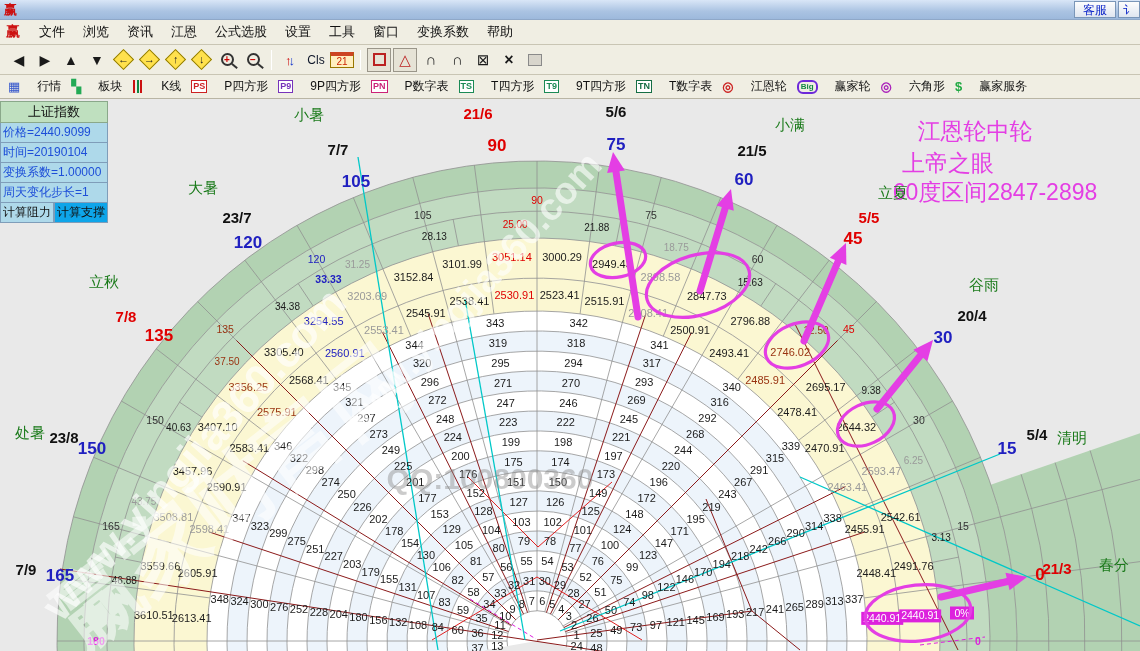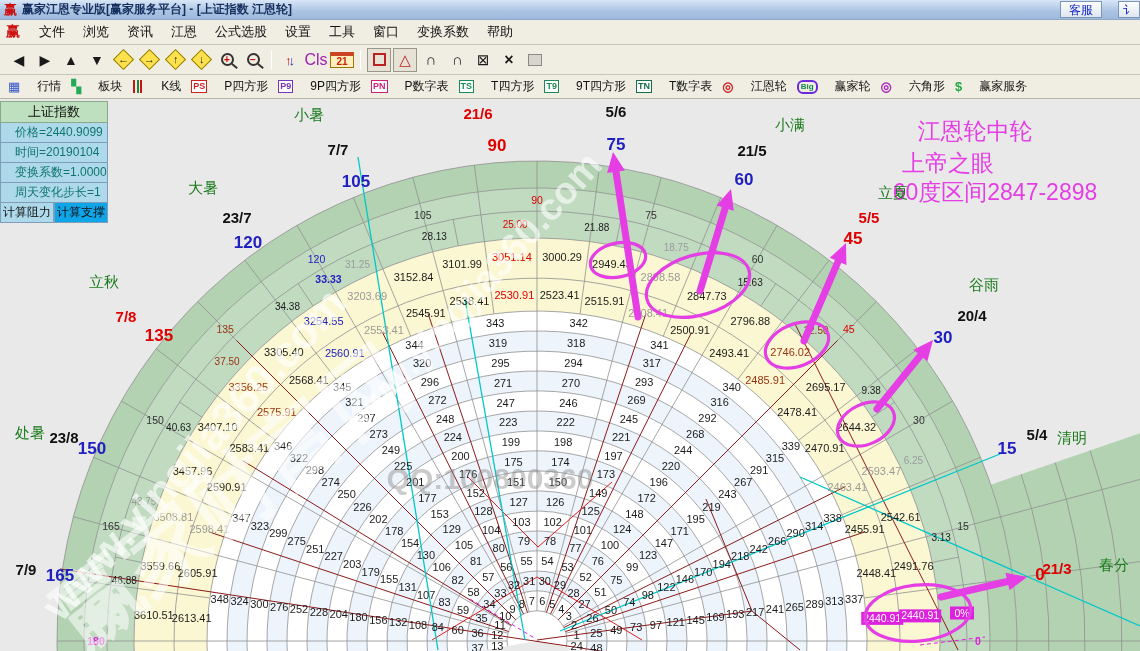--- a/index.html
+++ b/index.html
@@ -6,21 +6,21 @@
   html,body { width:1140px; height:651px; overflow:hidden; }
   body { font-family:"Liberation Sans", sans-serif; background:#e9e9e9; position:relative; }
 
   
   .titlebar { height:20px; background:linear-gradient(#d9e6f7,#aac3e2 60%,#9db9dc);
     display:flex; align-items:center; padding:0 4px; border-bottom:1px solid #8fa8c8; position:relative; }
   .titlebar .logo { color:#cc1111; font-weight:bold; font-size:13px; margin-right:5px; }
   .title-text { font-size:12px; font-weight:bold; color:#16305e; white-space:nowrap; }
   .title-btns { position:absolute; right:0; top:1px; display:flex; }
   .tbtn { height:17px; font-size:12px; color:#0a23c8; background:linear-gradient(#fdfdfd,#dfe6f0);
-    border:1px solid #7a96b8; padding:0 8px; margin-left:16px; white-space:nowrap; overflow:hidden; }
+    border:1px solid #7a96b8; padding:0 8px; margin-left:2px; white-space:nowrap; overflow:hidden; }
   .tbtn.partial { width:22px; padding:0 2px; }
 
   
   .menubar { height:25px; background:#f0eee3; display:flex; align-items:center;
     border-bottom:1px solid #c9c5b4; padding:0 6px; }
   .menubar .logo { color:#cc1111; font-weight:bold; font-size:14px; margin-right:10px; }
   .menu-item { font-size:13px; color:#111; padding:12px 9px; cursor:default; }
 
   
   .toolbar1 { height:30px; background:#f0eee3; display:flex; align-items:center;
@@ -32,23 +32,23 @@
   .dia { width:15px; height:15px; background:#ffe14d; border:1px solid #8f7a00; transform:rotate(45deg);
     display:flex; align-items:center; justify-content:center; }
   .dia .g { transform:rotate(-45deg); font-size:11px; font-weight:bold; color:#222; }
   .mag { width:13px; height:13px; border:2px solid #333; border-radius:50%; position:relative;
     display:flex; align-items:center; justify-content:center; }
   .mag:after { content:""; position:absolute; width:7px; height:2px; background:#333;
     right:-6px; bottom:-3px; transform:rotate(40deg); }
   .mag .g { font-size:10px; font-weight:bold; color:#cc0000; }
   .updown .up { color:#cc0000; font-weight:bold; font-size:13px; }
   .updown .dn { color:#1133cc; font-weight:bold; font-size:13px; margin-left:-3px; }
-  .tb-txt { font-size:16px; color:#a21caf; }
+  .tb-txt { font-size:12px; color:#0f172a; }
   .cal { width:28px; height:16px; border:1px solid #997700; background:#ffefc0; color:#cc2200;
-    font-size:10px; font-weight:bold; display:flex; align-items:center; justify-content:center; border-top:4px solid #cc4422; }
+    font-size:10px; font-weight:normal; display:flex; align-items:center; justify-content:center; border-top:4px solid #cc4422; }
   .shape-square { width:13px; height:13px; border:2px solid #bb2222; }
   .shape-tri { color:#bb2222; font-size:15px; }
   .arc { font-size:15px; color:#1a1a1a; }
   .arc.flip { transform:scaleX(-1); }
   .xbox { font-size:15px; color:#1a1a1a; }
   .crossg { font-size:16px; font-weight:bold; color:#1a1a1a; }
   .board { width:14px; height:12px; border:1px solid #8a8a8a; background:#d8d5cc; }
   .pressed { border:1px solid #9a968a; background:#e6e3d6; }
 
   
@@ -67,34 +67,33 @@
   .ic-dollar { font-size:13px; font-weight:bold; color:#22aa44; }
 
   
   .chart { position:relative; width:1048px; height:552px; background:#e9e9e9; }
   svg text { font-family:"Liberation Sans", sans-serif; }
 
   
   .panel { position:absolute; left:0; top:2px; width:108px; z-index:5; font-size:12px; }
   .panel .hdr { background:#bfe0bf; border:1px solid #8aa88a; text-align:center; font-size:13px;
     color:#111; padding:1px 0; }
-  .panel .row { background:#aed9ea; border:1px solid #7f9db9; border-top:none; color:#0f766e;
-    padding:1px 14px; white-space:nowrap; overflow:hidden; font-size:12px; }
+  .panel .row { background:#aed9ea; border:1px solid #7f9db9; border-top:none; color:#1d4ed8;
+    padding:1px 2px; white-space:nowrap; overflow:hidden; font-size:12px; }
   .panel .btns { display:flex; }
   .panel .pbtn { flex:1; text-align:center; border:1px solid #7f9db9; border-top:none; padding:1px 0;
     color:#111; font-size:12px; cursor:default; }
   .panel .pbtn.b1 { background:#aed9ea; }
   .panel .pbtn.b2 { background:#0ea5e9; }
 </style>
 </head>
 <body>
 
 <div class="titlebar">
   <span class="logo">赢</span>
-  <span class="title-text">赢家江恩专业版[赢家服务平台] - [上证指数 江恩轮]</span>
   <span class="title-btns">
     <button class="tbtn">客服</button>
     <button class="tbtn partial">讠</button>
   </span>
 </div>
 
 <div class="menubar">
   <span class="logo">赢</span>
   <span id="menu-items" style="display:flex">
       <span class="menu-item">文件</span>

